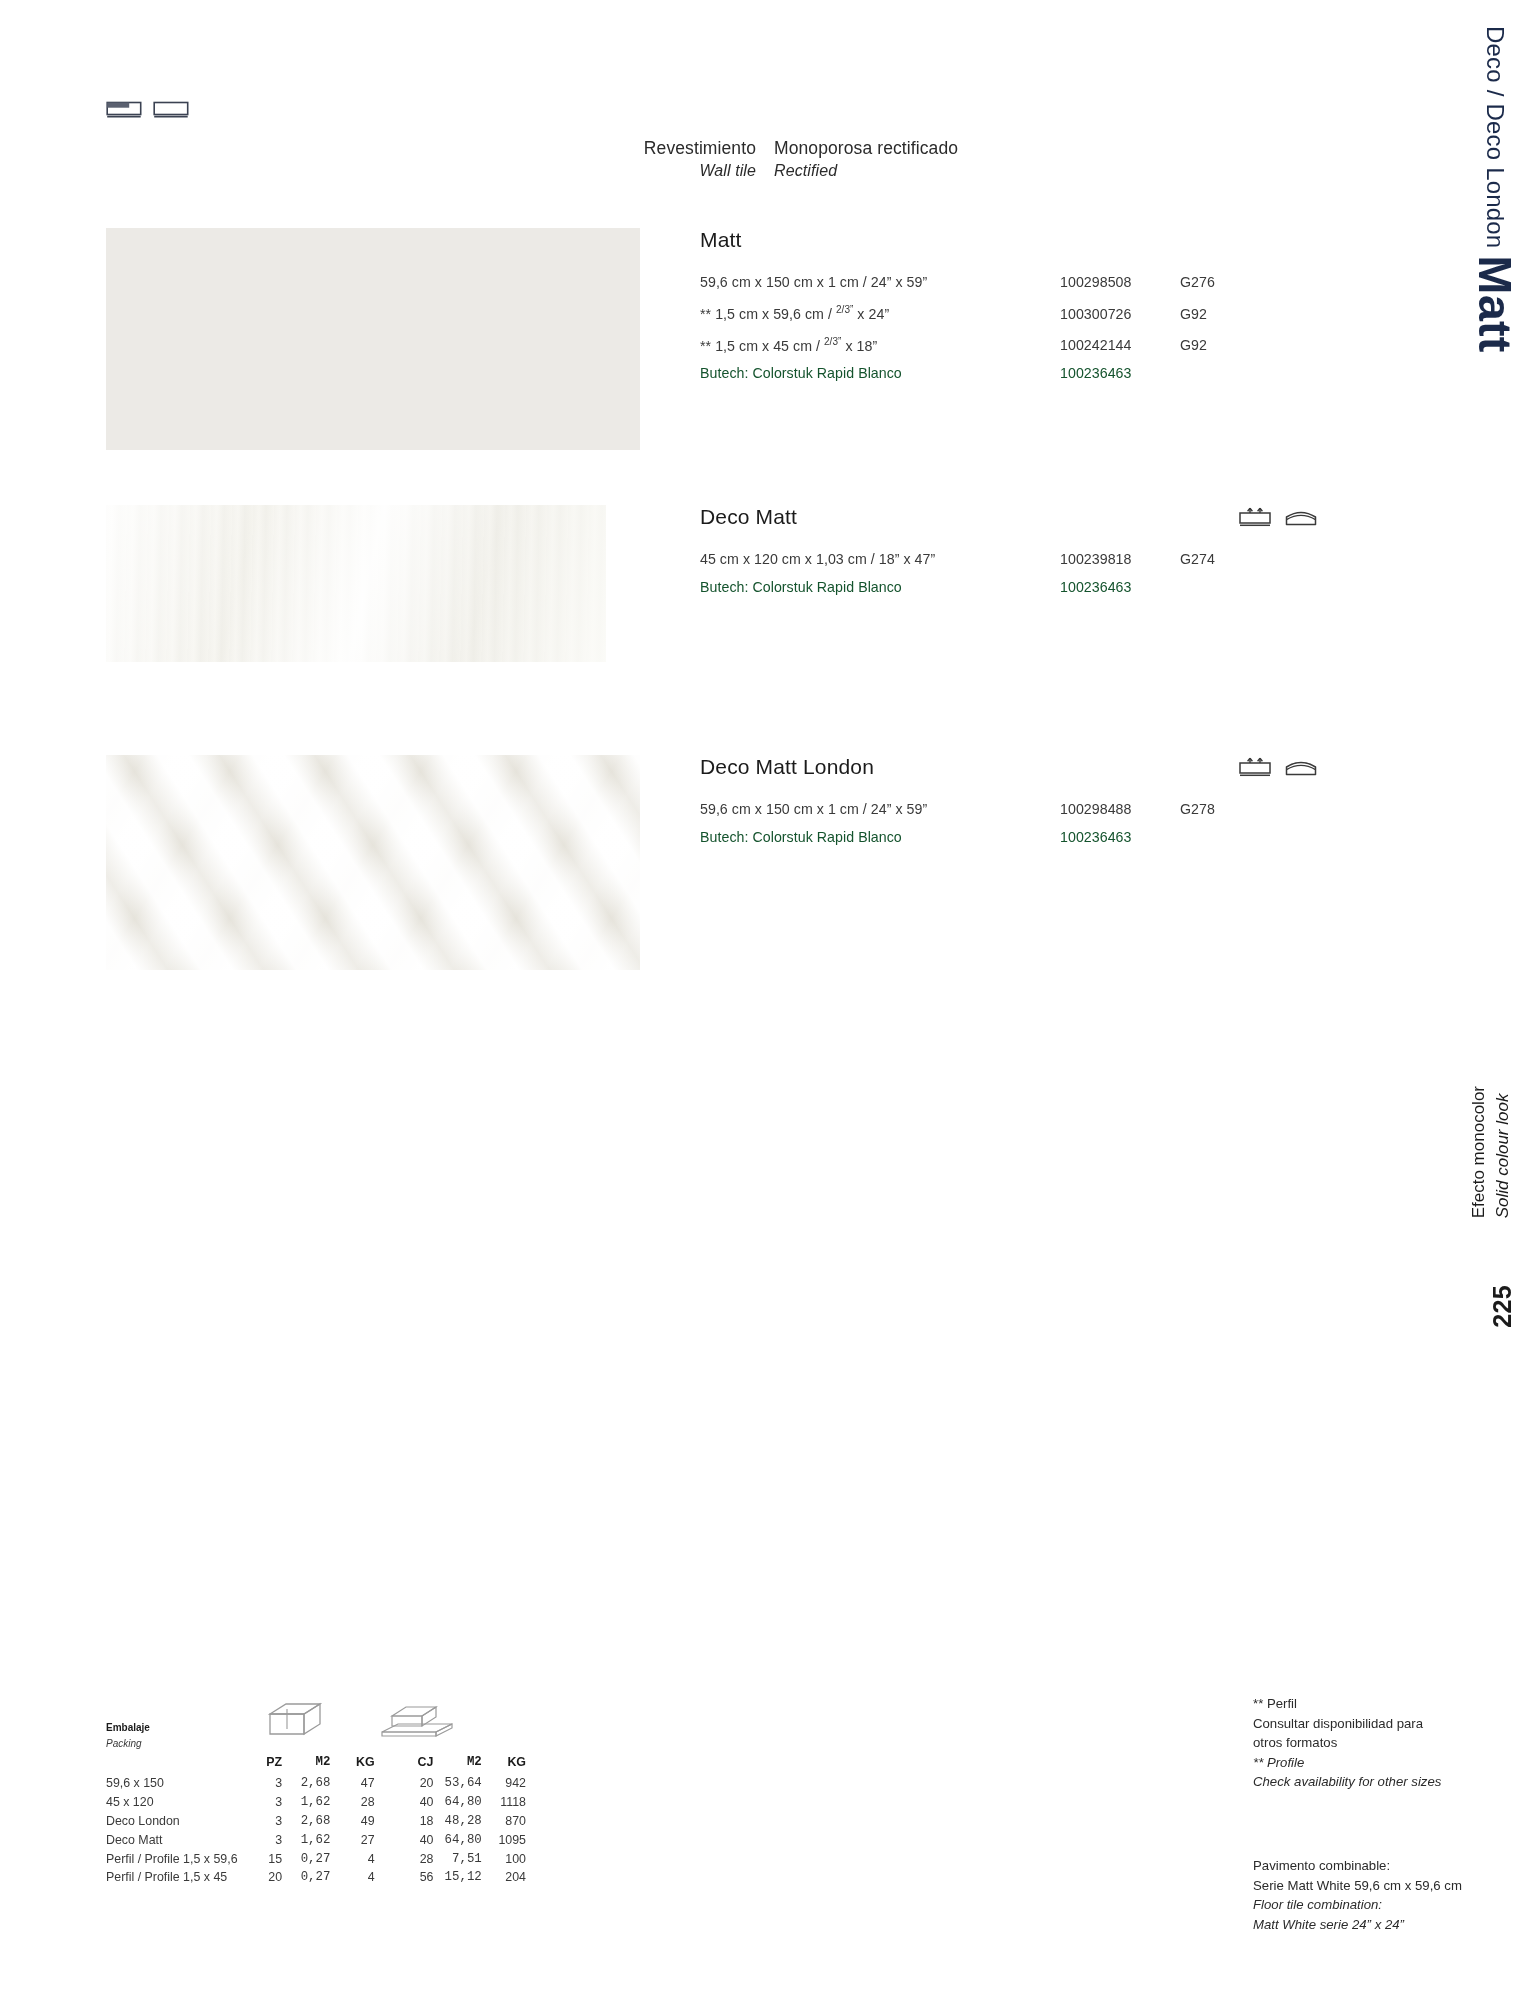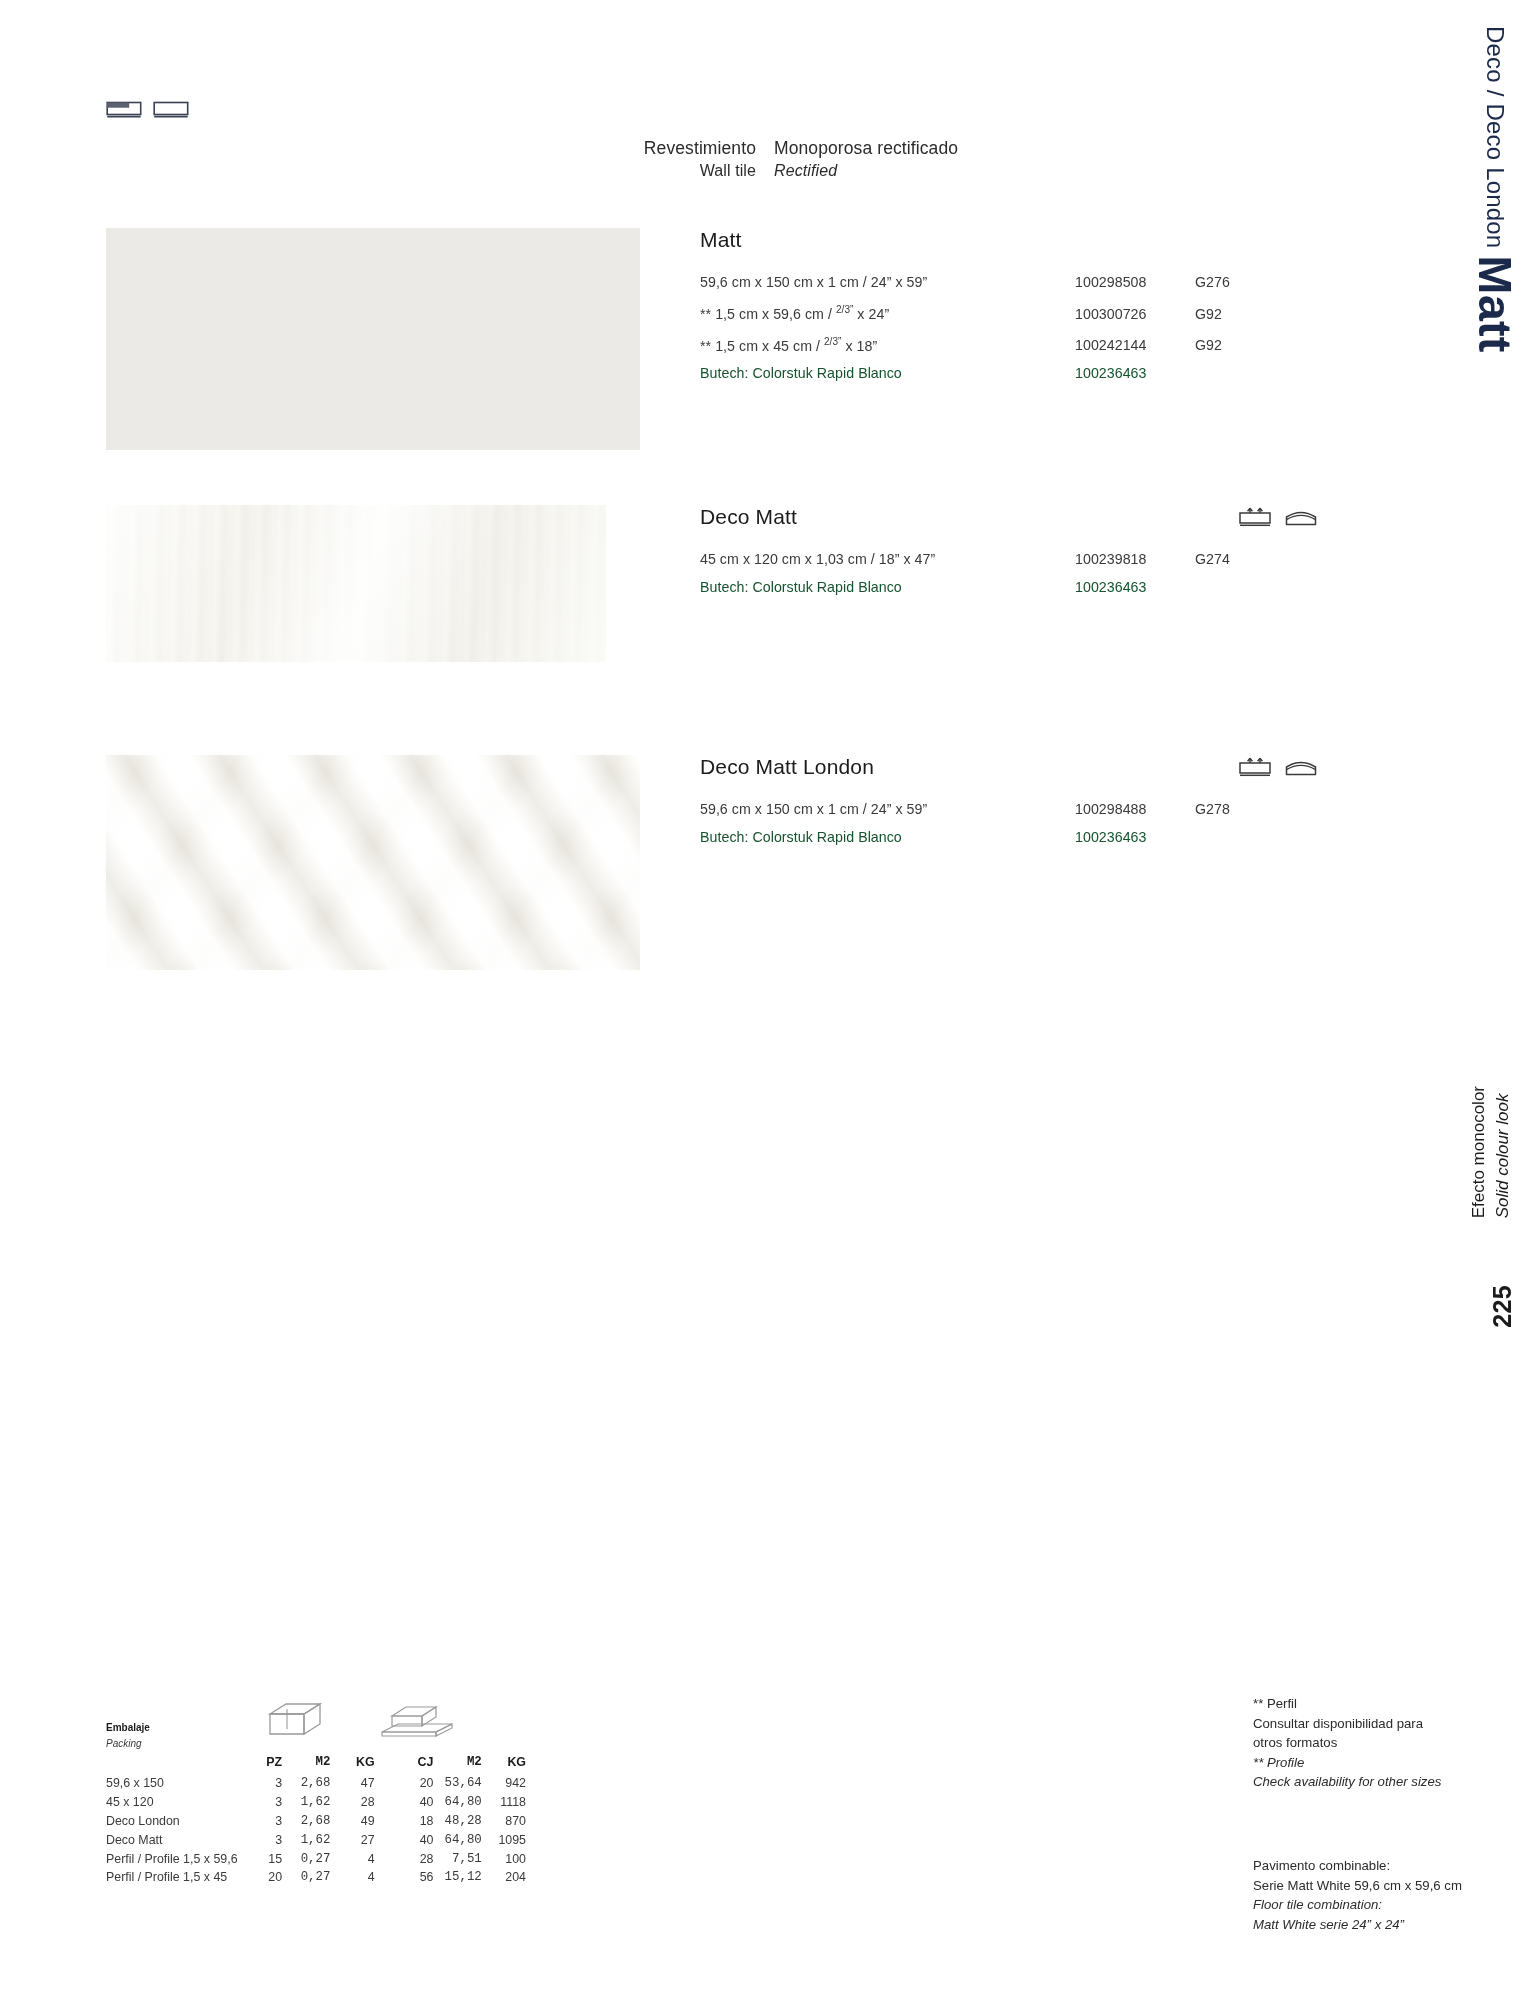--- a/index.html
+++ b/index.html
@@ -11,21 +11,21 @@
   .page{position:absolute;inset:0;}
 
   
   .header{position:absolute;left:0;top:0;width:1390px;height:150px;}
   .fmt-icons{position:absolute;left:106px;top:97px;display:flex;gap:11px;align-items:flex-end;}
   .hdr-text{position:absolute;right:392px;top:98px;text-align:right;line-height:1.38;margin-top:38px;}
   .hdr-row{display:flex;justify-content:flex-end;white-space:nowrap;}
   .hdr-es-a{font-size:17.5px;color:#2b2b2b;letter-spacing:.1px;}
   .hdr-es-b{font-size:17.5px;color:#2b2b2b;letter-spacing:.1px;margin-left:18px;
             min-width:224px;text-align:left;}
-  .hdr-en-a{font-size:16px;color:#2b2b2b;letter-spacing:.1px;}
+  .hdr-en-a{font-size:16px;color:#2b2b2b;font-style:italic;letter-spacing:.1px;}
   .hdr-en-b{font-size:16px;color:#2b2b2b;font-style:italic;letter-spacing:.1px;
             margin-left:18px;min-width:224px;text-align:left;}
 
   
   .product{position:absolute;left:0;width:1390px;}
   .swatch{position:absolute;left:106px;top:0;}
   .sw-img{width:534px;height:222px;display:block;}
   .sw-matt{background:#eceae6;}
   .sw-deco{
     background:
@@ -36,21 +36,21 @@
   .sw-london{
     background:
       repeating-linear-gradient(57deg,rgba(255,255,255,.92) 0px,rgba(255,255,255,.92) 26px,rgba(226,223,214,.55) 52px,rgba(255,255,255,.92) 80px),
       repeating-linear-gradient(-57deg,rgba(255,255,255,.88) 0px,rgba(255,255,255,.88) 26px,rgba(223,220,211,.5) 52px,rgba(255,255,255,.88) 80px),
       #f6f5f0;
   }
   .info{position:absolute;left:700px;top:0;width:690px;}
   .p-title{font-size:21px;color:#1b1b1b;letter-spacing:.15px;margin:0 0 16px 0;font-weight:400;}
   .spec{display:flex;align-items:baseline;font-size:14.2px;line-height:28px;white-space:nowrap;}
   .spec .sz{width:360px;color:#3a3a3a;letter-spacing:.05px;}
-  .spec .code{width:120px;color:#3a3a3a;letter-spacing:.05px;margin-left:15px;}
+  .spec .code{width:120px;color:#3a3a3a;letter-spacing:.05px;}
   .spec .gcode{color:#3a3a3a;letter-spacing:.05px;}
   .spec.grey .sz,.spec.grey .code{color:#14532d;}
   sup{font-size:10px;vertical-align:super;}
   .pict{position:absolute;right:72px;top:2px;display:flex;gap:12px;align-items:center;}
 
   
   .packing{position:absolute;left:106px;top:1700px;width:420px;}
   .pk-head{display:flex;align-items:flex-end;height:52px;position:relative;}
   .pk-title{font-size:10px;line-height:16px;}
   .pk-title b{font-weight:700;color:#1b1b1b;}

